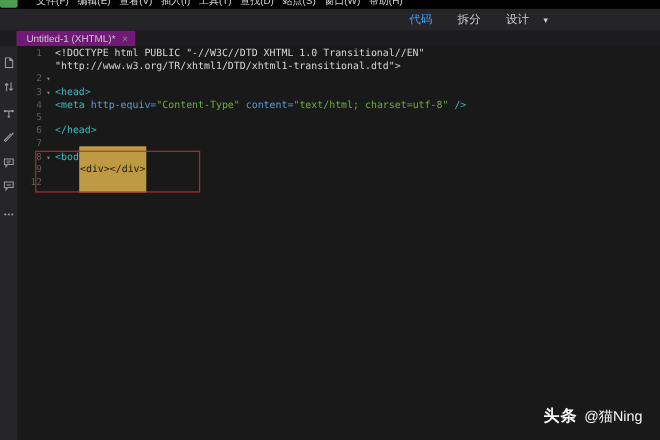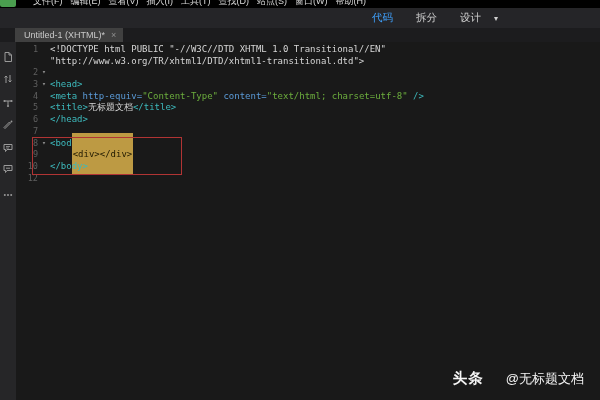--- a/index.html
+++ b/index.html
@@ -16,21 +16,21 @@
 
   
   .viewbar { height:20px; background:#252528; display:flex; align-items:center;
              justify-content:flex-end; gap:23px; padding-right:102px; font-size:10.5px;text-align:center; }
   .vs { color:#d0d0d0; cursor:default; }
   .vs.active { color:#3fa2ff; }
   .vs-arrow { color:#cfcfcf; font-size:8px; margin-left:-10px; }
 
   
   .tabbar { height:14px; background:#1c1c1e; display:flex; align-items:stretch; }
-  .tab { margin-left:15px; background:#404040; color:#c9c9c9; font-size:9px;
+  .tab { margin-left:15px; background:#701a75; color:#c9c9c9; font-size:9px;
          display:flex; align-items:center; gap:6px; padding:0 7px 0 9px; }
   .tab-close { color:#8f8f8f; font-size:9px; line-height:1; }
 
   
   .editor { position:absolute; top:42px; left:0; right:0; bottom:0; background:#191919; }
   .iconstrip { position:absolute; left:0; top:0; width:16px; height:100%; background:#262628; }
   .strip-icon { position:absolute; left:3px; width:10px; height:10px; }
   .strip-icon svg { display:block; }
 
   .code { position:absolute; left:16px; top:0; right:0; bottom:0; padding-top:2px;
@@ -43,21 +43,21 @@
   .seg-tag   { color:#3dbabd; }
   .seg-attr  { color:#5b9bd8; }
   .seg-str   { color:#6cae3d; }
   .seg-hl    { background:#bd9a43; color:#201a00; padding:16px 1px; }
 
   .redbox { position:absolute; left:32px; top:95px; width:150px; height:38px;
             border:1px solid #b13434; pointer-events:none; }
 
   
   .watermark { position:absolute; right:16px; bottom:12px; color:#f5f5f5;
-               font-size:13px; display:flex; align-items:baseline; gap:22px; }
+               font-size:13px; display:flex; align-items:baseline; gap:6px; }
   .wm-brand { font-weight:800; font-size:14.5px; letter-spacing:1px; }
 </style>
 </head>
 <body>
 
 <div class="menubar">
   <div class="menu-row" id="menu-row">
     <span class="app-logo"></span>
   <span class="menu-item">文件(F)</span>
       <span class="menu-item">编辑(E)</span>
@@ -154,21 +154,20 @@
         <span class="content"><span class="seg-tag">&lt;head&gt;</span></span>
       </div>
       <div class="line">
         <span class="num">4</span>
         <span class="fold"></span>
         <span class="content"><span class="seg-tag">&lt;meta</span><span class="seg-attr"> http-equiv=</span><span class="seg-str">"Content-Type"</span><span class="seg-attr"> content=</span><span class="seg-str">"text/html; charset=utf-8"</span><span class="seg-tag"> /&gt;</span></span>
       </div>
       <div class="line">
         <span class="num">5</span>
         <span class="fold"></span>
-        <span class="content"><span class="seg-tag">&lt;title&gt;</span><span class="seg-plain">无标题文档</span><span class="seg-tag">&lt;/title&gt;</span></span>
       </div>
       <div class="line">
         <span class="num">6</span>
         <span class="fold"></span>
         <span class="content"><span class="seg-tag">&lt;/head&gt;</span></span>
       </div>
       <div class="line">
         <span class="num">7</span>
         <span class="fold"></span>
         <span class="content"></span>
@@ -177,30 +176,25 @@
         <span class="num">8</span>
         <span class="fold">▾</span>
         <span class="content"><span class="seg-tag">&lt;body&gt;</span></span>
       </div>
       <div class="line">
         <span class="num">9</span>
         <span class="fold"></span>
         <span class="content"><span class="seg-plain">    </span><span class="seg-hl">&lt;div&gt;&lt;/div&gt;</span></span>
       </div>
       <div class="line">
-        <span class="num">10</span>
-        <span class="fold"></span>
-        <span class="content"><span class="seg-tag">&lt;/body&gt;</span></span>
-      </div>
-      <div class="line">
         <span class="num">12</span>
         <span class="fold"></span>
         <span class="content"></span>
       </div>
     </div>
 
   <div class="redbox"></div>
 </div>
 
 <div class="watermark">
   <span class="wm-brand">头条</span>
-  <span>@无标题文档</span>
+  <span>@猫Ning</span>
 </div>
 
 </body></html>

